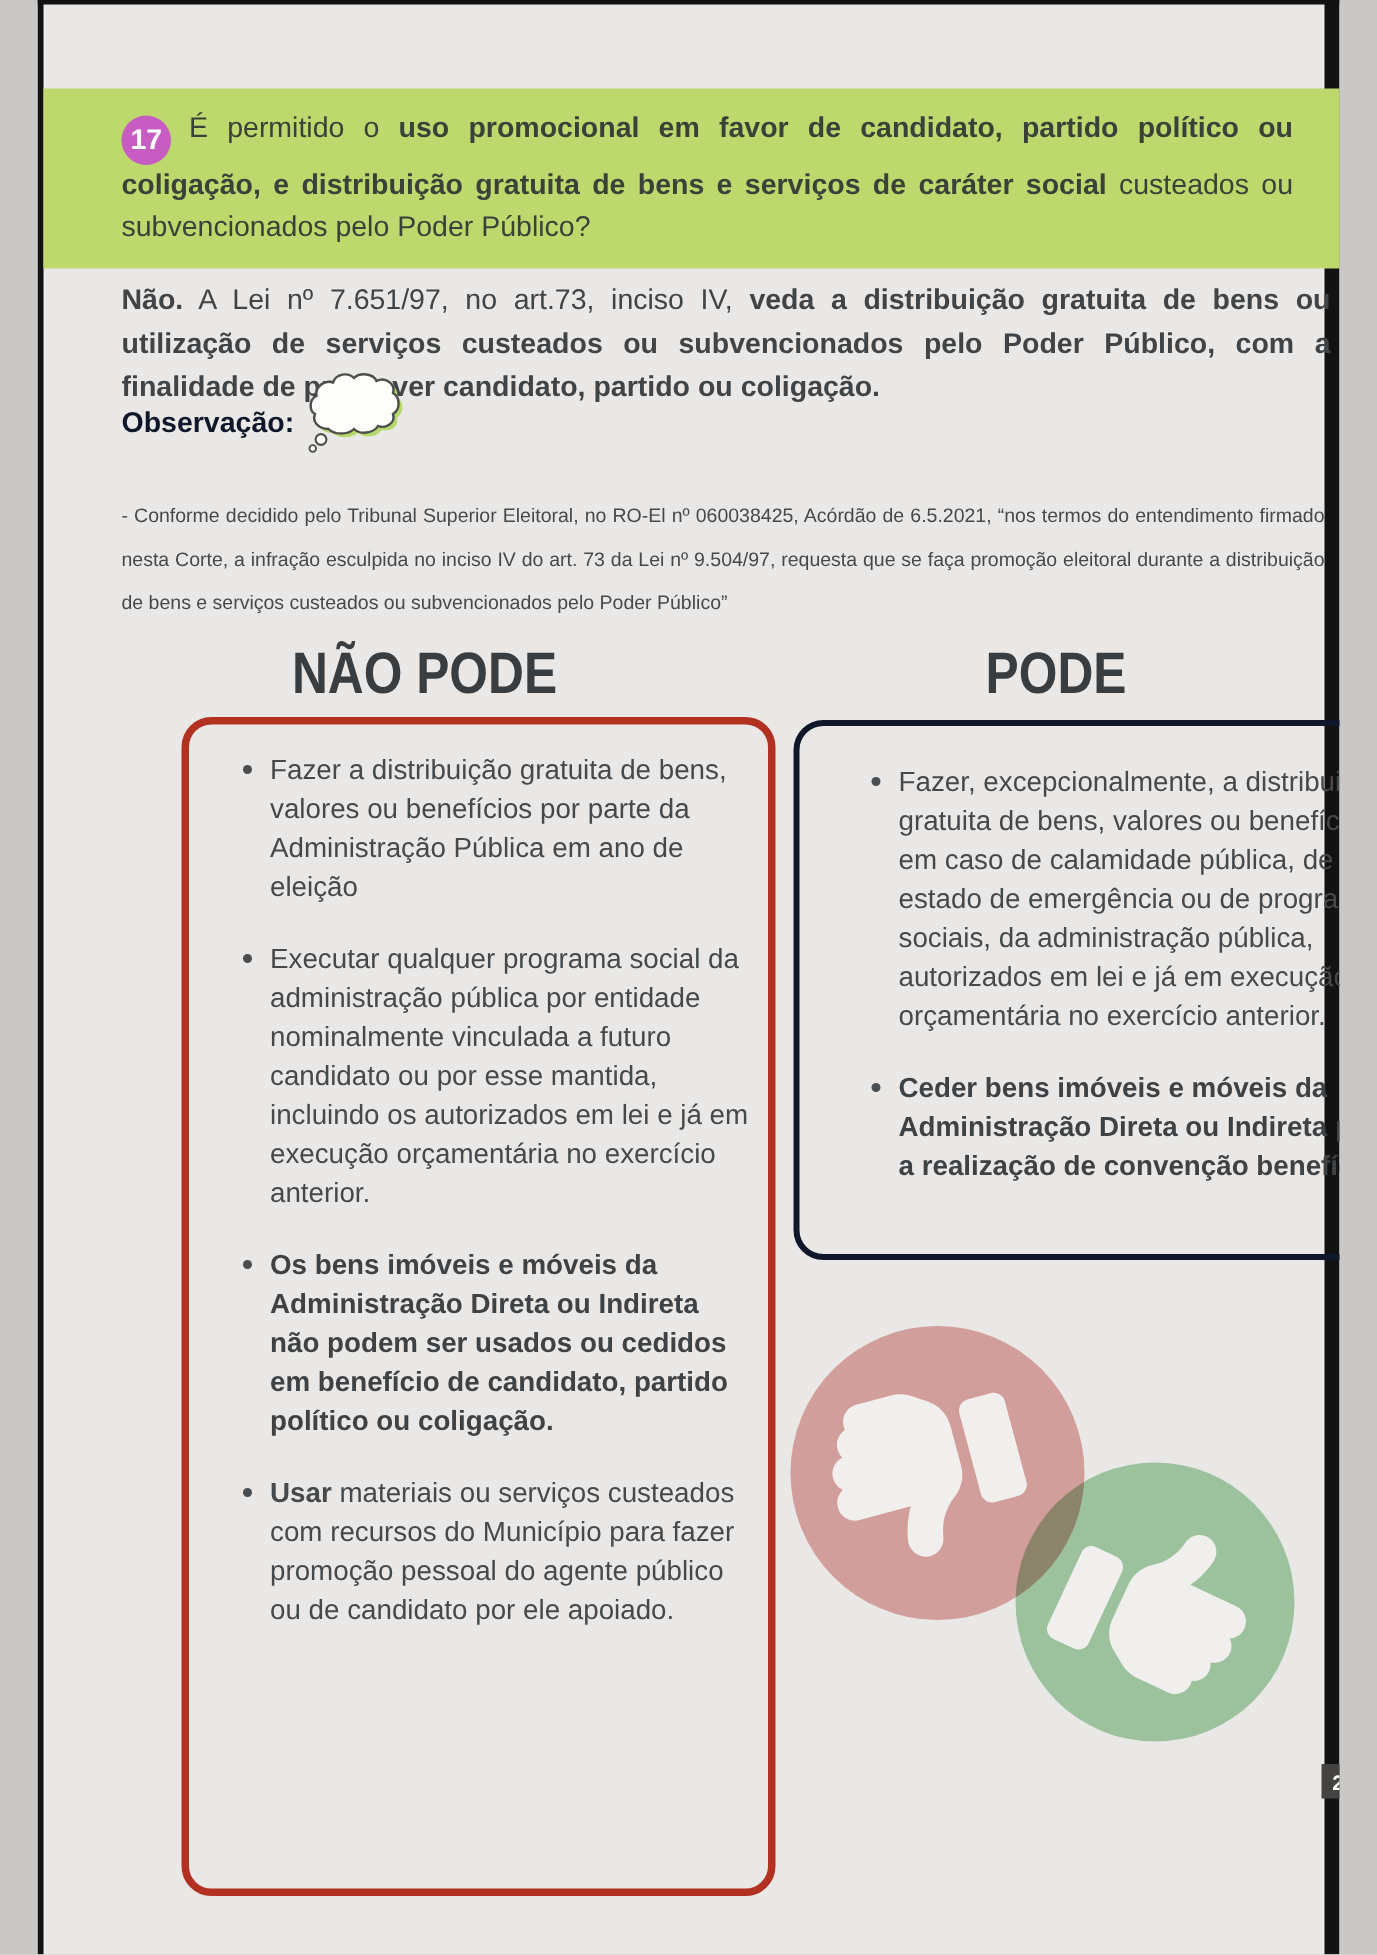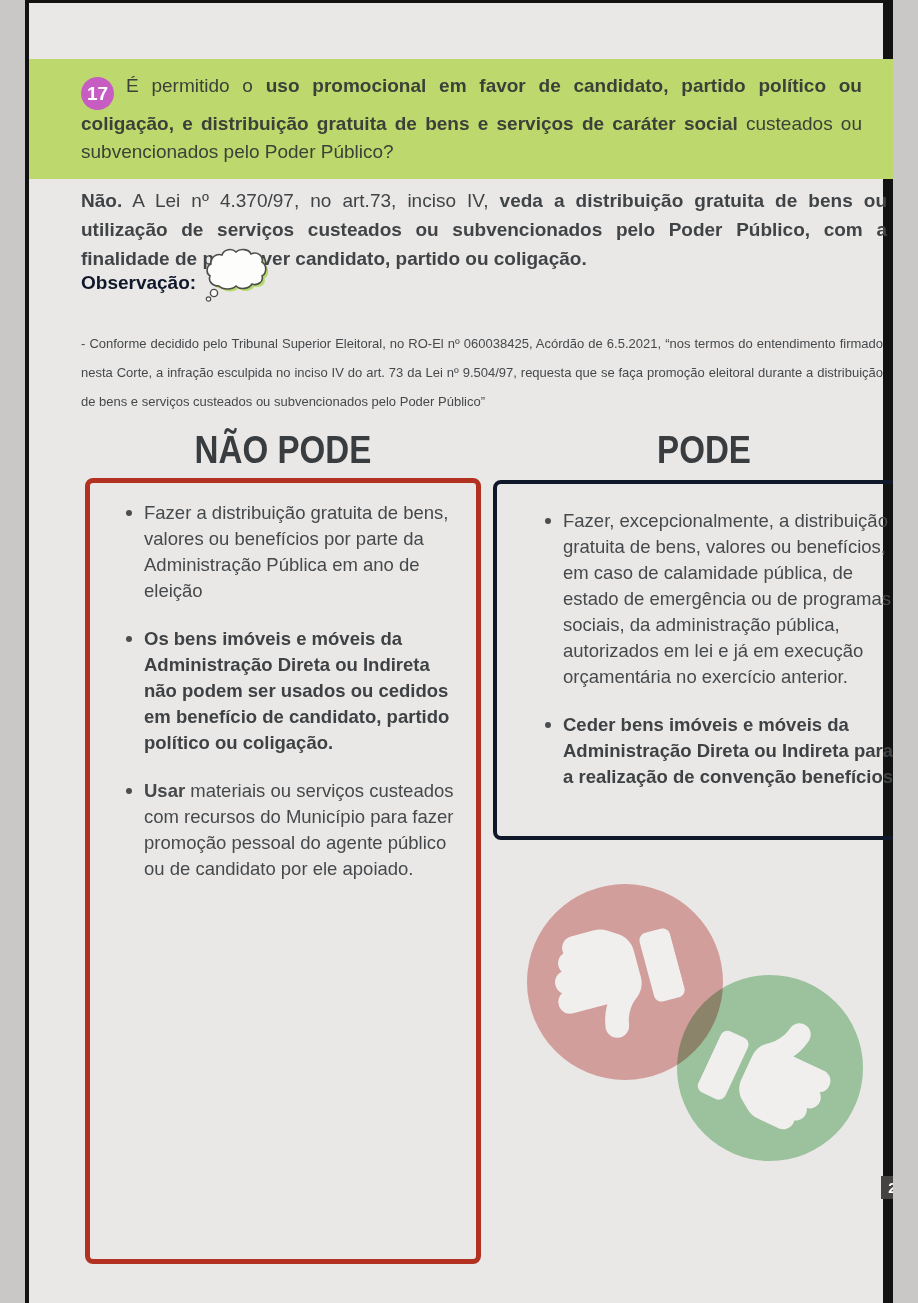--- a/index.html
+++ b/index.html
@@ -54,21 +54,21 @@
     position:absolute;top:428px;height:44px;
     font-size:39px;font-weight:bold;color:#3a3d40;
     text-align:center;letter-spacing:0px;
     transform:scaleX(0.85);transform-origin:center;
     white-space:nowrap;
   }
   .head-nao{left:60px;width:396px;}
   .head-pode{left:468px;width:422px;}
 
   
-  .box{position:absolute;box-sizing:border-box;border-radius:8px;}
+  .box{position:absolute;box-sizing:border-box;border-radius:20px;margin-left:36px;}
   .box-nao{left:60px;top:478px;width:396px;height:786px;border:5px solid #b33120;}
   .box-pode{left:468px;top:480px;width:422px;height:360px;border:4px solid #0f172a;}
 
   .box ul{list-style:none;margin:0;padding:0;}
   .box-nao ul{padding:17px 12px 0 34px;}
   .box-pode ul{padding:24px 8px 0 46px;}
   .box li{
     position:relative;padding-left:20px;
     font-size:18.5px;line-height:26px;color:#46494c;
     margin-bottom:22px;
@@ -100,21 +100,21 @@
 <div class="page">
   <div class="edge edge-top"></div>
   <div class="edge edge-left"></div>
   <div class="edge edge-right"></div>
 
   <div class="banner">
     <span class="qnum">17</span><span>É permitido o </span><span class="b">uso promocional em favor de candidato, partido político ou coligação, e distribuição gratuita de bens e serviços de caráter social</span><span> custeados ou subvencionados pelo Poder Público?</span>
   </div>
 
   <p class="answer">
-    <span class="b">Não.</span><span> A Lei nº 4.370/97, no art.73, inciso IV,  </span><span class="b">veda a distribuição gratuita de bens ou utilização de serviços custeados ou subvencionados pelo Poder Público, com a finalidade de promover candidato, partido ou coligação.</span>
+    <span class="b">Não.</span><span> A Lei nº 7.651/97, no art.73, inciso IV,  </span><span class="b">veda a distribuição gratuita de bens ou utilização de serviços custeados ou subvencionados pelo Poder Público, com a finalidade de promover candidato, partido ou coligação.</span>
   </p>
 
   <div class="obs">
     <span class="obs-label">Observação:</span>
     <span class="obs-icon">
       <svg width="66" height="58" viewBox="0 0 66 56">
         <path d="M16 39 C9 39 5 34 7 29 C3 27 3 19 8 17 C7 11 13 6 19 8 C21 2 29 1 33 5 C37 1 46 2 48 7 C54 4 61 9 59 15 C64 18 64 26 59 29 C61 35 54 39 49 37 C46 42 37 43 33 39 C29 43 20 43 16 39 Z" transform="translate(2.5,2.5)" fill="#b5d96a" stroke="none"></path>
         <path d="M16 39 C9 39 5 34 7 29 C3 27 3 19 8 17 C7 11 13 6 19 8 C21 2 29 1 33 5 C37 1 46 2 48 7 C54 4 61 9 59 15 C64 18 64 26 59 29 C61 35 54 39 49 37 C46 42 37 43 33 39 C29 43 20 43 16 39 Z" fill="#fdfdfc" stroke="#4d4d4b" stroke-width="1.6"></path>
         <circle cx="11" cy="46" r="3.6" fill="#fdfdfc" stroke="#4d4d4b" stroke-width="1.4"></circle>
         <circle cx="5.5" cy="52" r="2.2" fill="#fdfdfc" stroke="#4d4d4b" stroke-width="1.2"></circle>
@@ -123,20 +123,21 @@
   </div>
 
   <p class="note">- Conforme decidido pelo Tribunal Superior Eleitoral, no RO-El nº 060038425, Acórdão de 6.5.2021, “nos termos do entendimento firmado nesta Corte, a infração esculpida no inciso IV do art. 73 da Lei nº 9.504/97, requesta que se faça promoção eleitoral durante a distribuição de bens e serviços custeados ou subvencionados pelo Poder Público”</p>
 
   <div class="col-head head-nao">NÃO PODE</div>
   <div class="col-head head-pode">PODE</div>
 
   <div class="box box-nao">
     <ul>
       <li>Fazer a distribuição gratuita de bens, valores ou benefícios por parte da Administração Pública em ano de eleição</li>
+      <li>Executar qualquer programa social da administração pública por entidade nominalmente vinculada a futuro candidato ou por esse mantida, incluindo os autorizados em lei e já em execução orçamentária no exercício anterior.</li>
       <li class="bold">Os bens imóveis e móveis da Administração Direta ou Indireta não podem ser usados ou cedidos em benefício de candidato, partido político ou coligação.</li>
       <li><span class="b">Usar</span><span> materiais ou serviços custeados com recursos do Município para fazer promoção pessoal do agente público ou de candidato por ele apoiado.</span></li>
     </ul>
   </div>
 
   <div class="box box-pode">
     <ul>
       <li>Fazer, excepcionalmente, a distribuição gratuita de bens, valores ou benefícios, em caso de calamidade pública, de estado de emergência ou de programas sociais, da administração pública, autorizados em lei e já em execução orçamentária no exercício anterior.</li>
       <li class="bold">Ceder bens imóveis e móveis da Administração Direta ou Indireta para a realização de convenção benefícios.</li>
     </ul>

